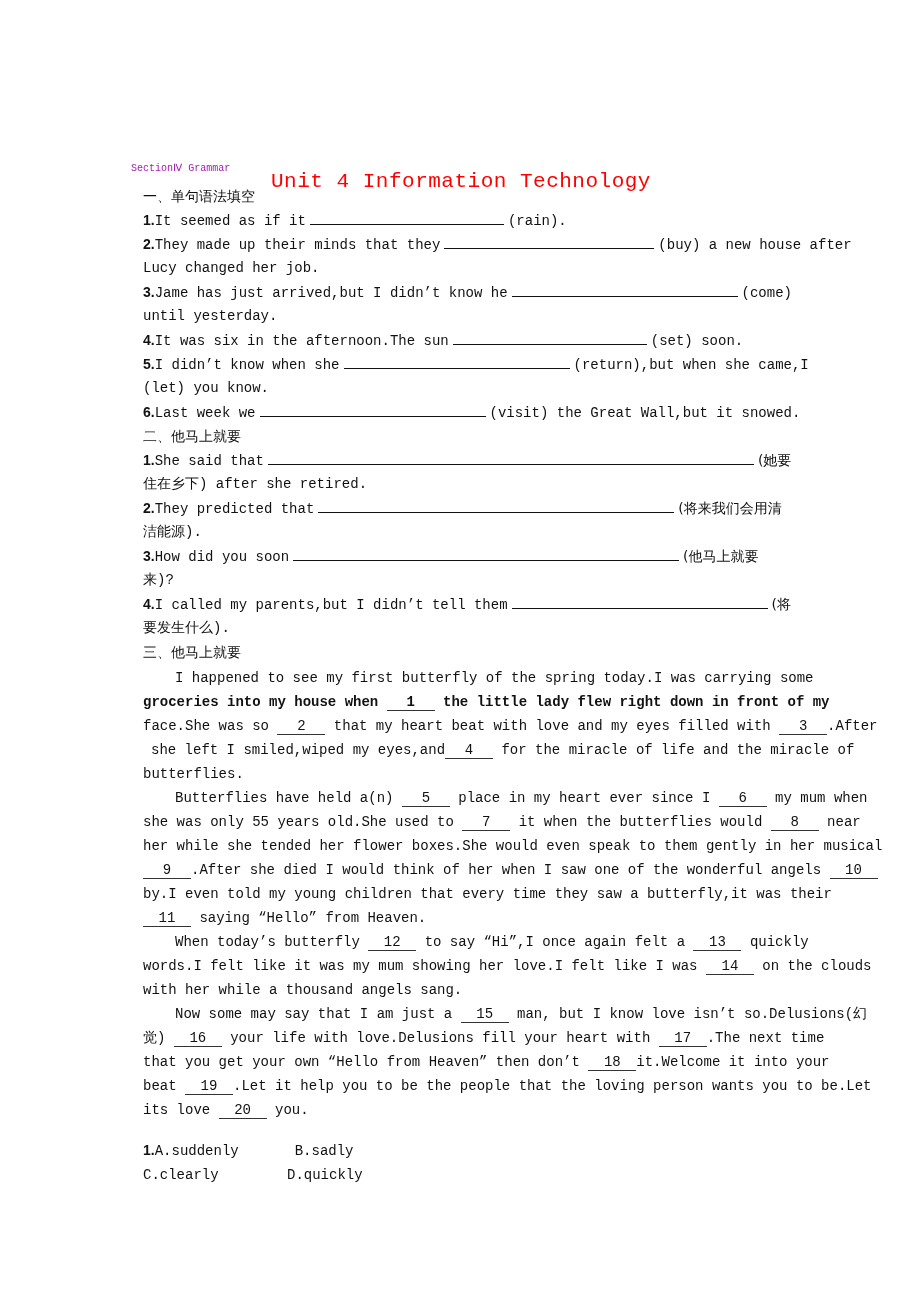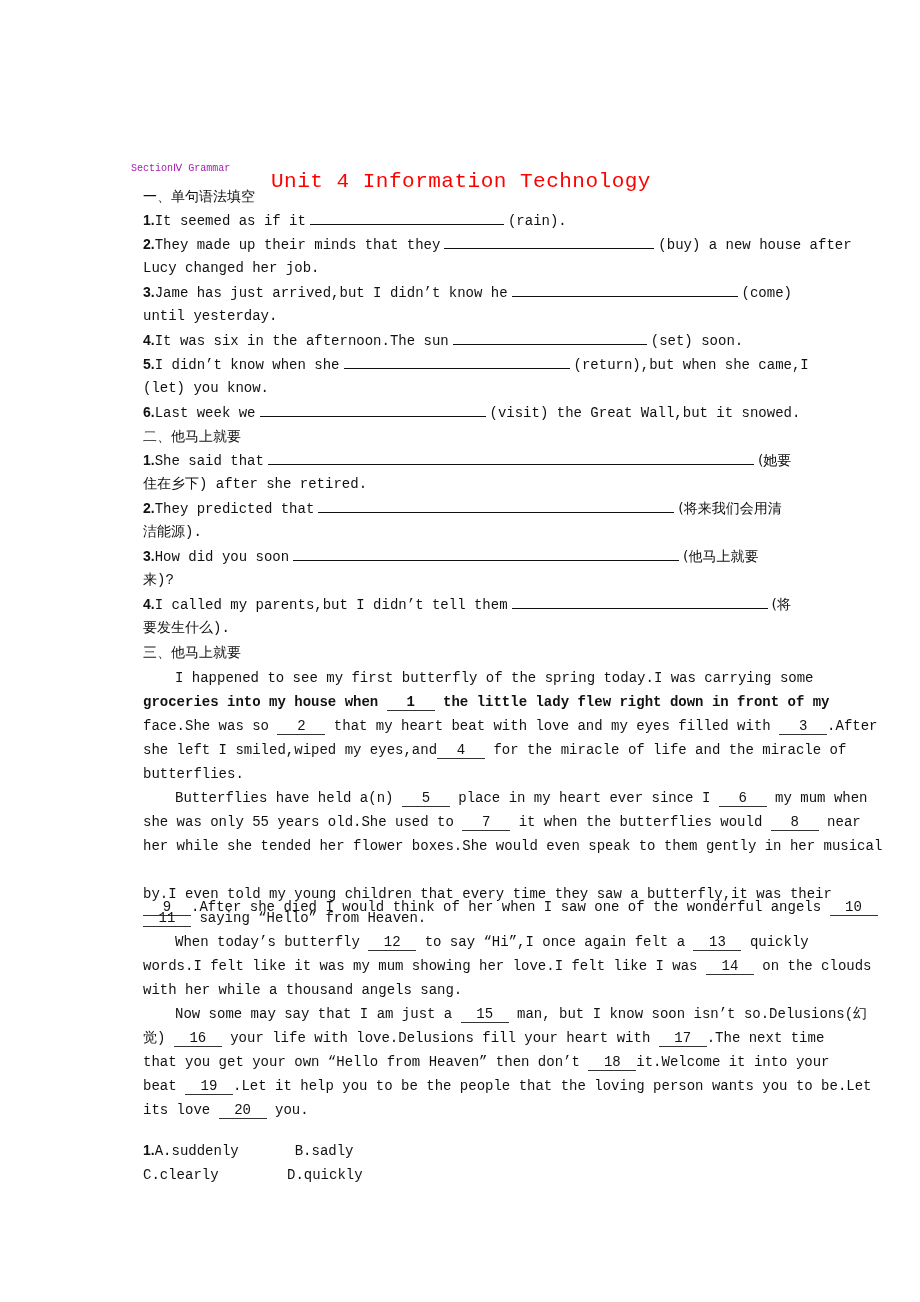--- a/index.html
+++ b/index.html
@@ -81,32 +81,32 @@
     <span class="num">4.</span><span>I called my parents,but I didn’t tell them</span><span class="blank" style="width:256px"></span><span class="cn">(将</span>
   </div>
   <div class="line" style="top:616px">要发生什么).</div>
 
   <div class="line cn" style="top:640px">三、他马上就要</div>
 
   <div id="passage">
       <div class="line indent" style="top: 666px;"><span>I happened to see my first butterfly of the spring today.I was carrying some</span></div>
       <div class="line" style="top: 690px; font-weight: bold;"><span>groceries into my house when </span><span class="gap">1</span><span> the little lady flew right down in front of my</span></div>
       <div class="line" style="top: 714px;"><span>face.She was so </span><span class="gap">2</span><span> that my heart beat with love and my eyes filled with </span><span class="gap">3</span><span>.After</span></div>
-      <div class="line" style="top: 738px;"><span>she left I smiled,wiped my eyes,and</span><span class="gap">4</span><span> for the miracle of life and the miracle of</span></div>
+      <div class="line" style="top: 738px; margin-left: 8px;"><span>she left I smiled,wiped my eyes,and</span><span class="gap">4</span><span> for the miracle of life and the miracle of</span></div>
       <div class="line" style="top: 762px;"><span>butterflies.</span></div>
       <div class="line indent" style="top: 786px;"><span>Butterflies have held a(n) </span><span class="gap">5</span><span> place in my heart ever since I </span><span class="gap">6</span><span> my mum when</span></div>
       <div class="line" style="top: 810px;"><span>she was only 55 years old.She used to </span><span class="gap">7</span><span> it when the butterflies would </span><span class="gap">8</span><span> near</span></div>
       <div class="line" style="top: 834px;"><span>her while she tended her flower boxes.She would even speak to them gently in her musical</span></div>
-      <div class="line" style="top: 858px; margin-top: 37px;"><span class="gap">9</span><span>.After she died I would think of her when I saw one of the wonderful angels </span><span class="gap">10</span></div>
+      <div class="line" style="top: 858px;"><span class="gap">9</span><span>.After she died I would think of her when I saw one of the wonderful angels </span><span class="gap">10</span></div>
       <div class="line" style="top: 882px;"><span>by.I even told my young children that every time they saw a butterfly,it was their</span></div>
       <div class="line" style="top: 906px;"><span class="gap">11</span><span> saying “Hello” from Heaven.</span></div>
       <div class="line indent" style="top: 930px;"><span>When today’s butterfly </span><span class="gap">12</span><span> to say “Hi”,I once again felt a </span><span class="gap">13</span><span> quickly</span></div>
       <div class="line" style="top: 954px;"><span>words.I felt like it was my mum showing her love.I felt like I was </span><span class="gap">14</span><span> on the clouds</span></div>
       <div class="line" style="top: 978px;"><span>with her while a thousand angels sang.</span></div>
-      <div class="line indent" style="top: 1002px;"><span>Now some may say that I am just a </span><span class="gap">15</span><span> man, but I know soon isn’t so.Delusions(幻</span></div>
+      <div class="line indent" style="top: 1002px;"><span>Now some may say that I am just a </span><span class="gap">15</span><span> man, but I know love isn’t so.Delusions(幻</span></div>
       <div class="line" style="top: 1026px;"><span>觉) </span><span class="gap">16</span><span> your life with love.Delusions fill your heart with </span><span class="gap">17</span><span>.The next time</span></div>
       <div class="line" style="top: 1050px;"><span>that you get your own “Hello from Heaven” then don’t </span><span class="gap">18</span><span>it.Welcome it into your</span></div>
       <div class="line" style="top: 1074px;"><span>beat </span><span class="gap">19</span><span>.Let it help you to be the people that the loving person wants you to be.Let</span></div>
       <div class="line" style="top: 1098px;"><span>its love </span><span class="gap">20</span><span> you.</span></div>
     </div>
 
   <div class="line" style="top:1124px">
     <span class="num">1.</span><span class="opt" style="width:140px">A.suddenly</span><span class="opt">B.sadly</span>
   </div>
   <div class="line" style="top:1148px">

